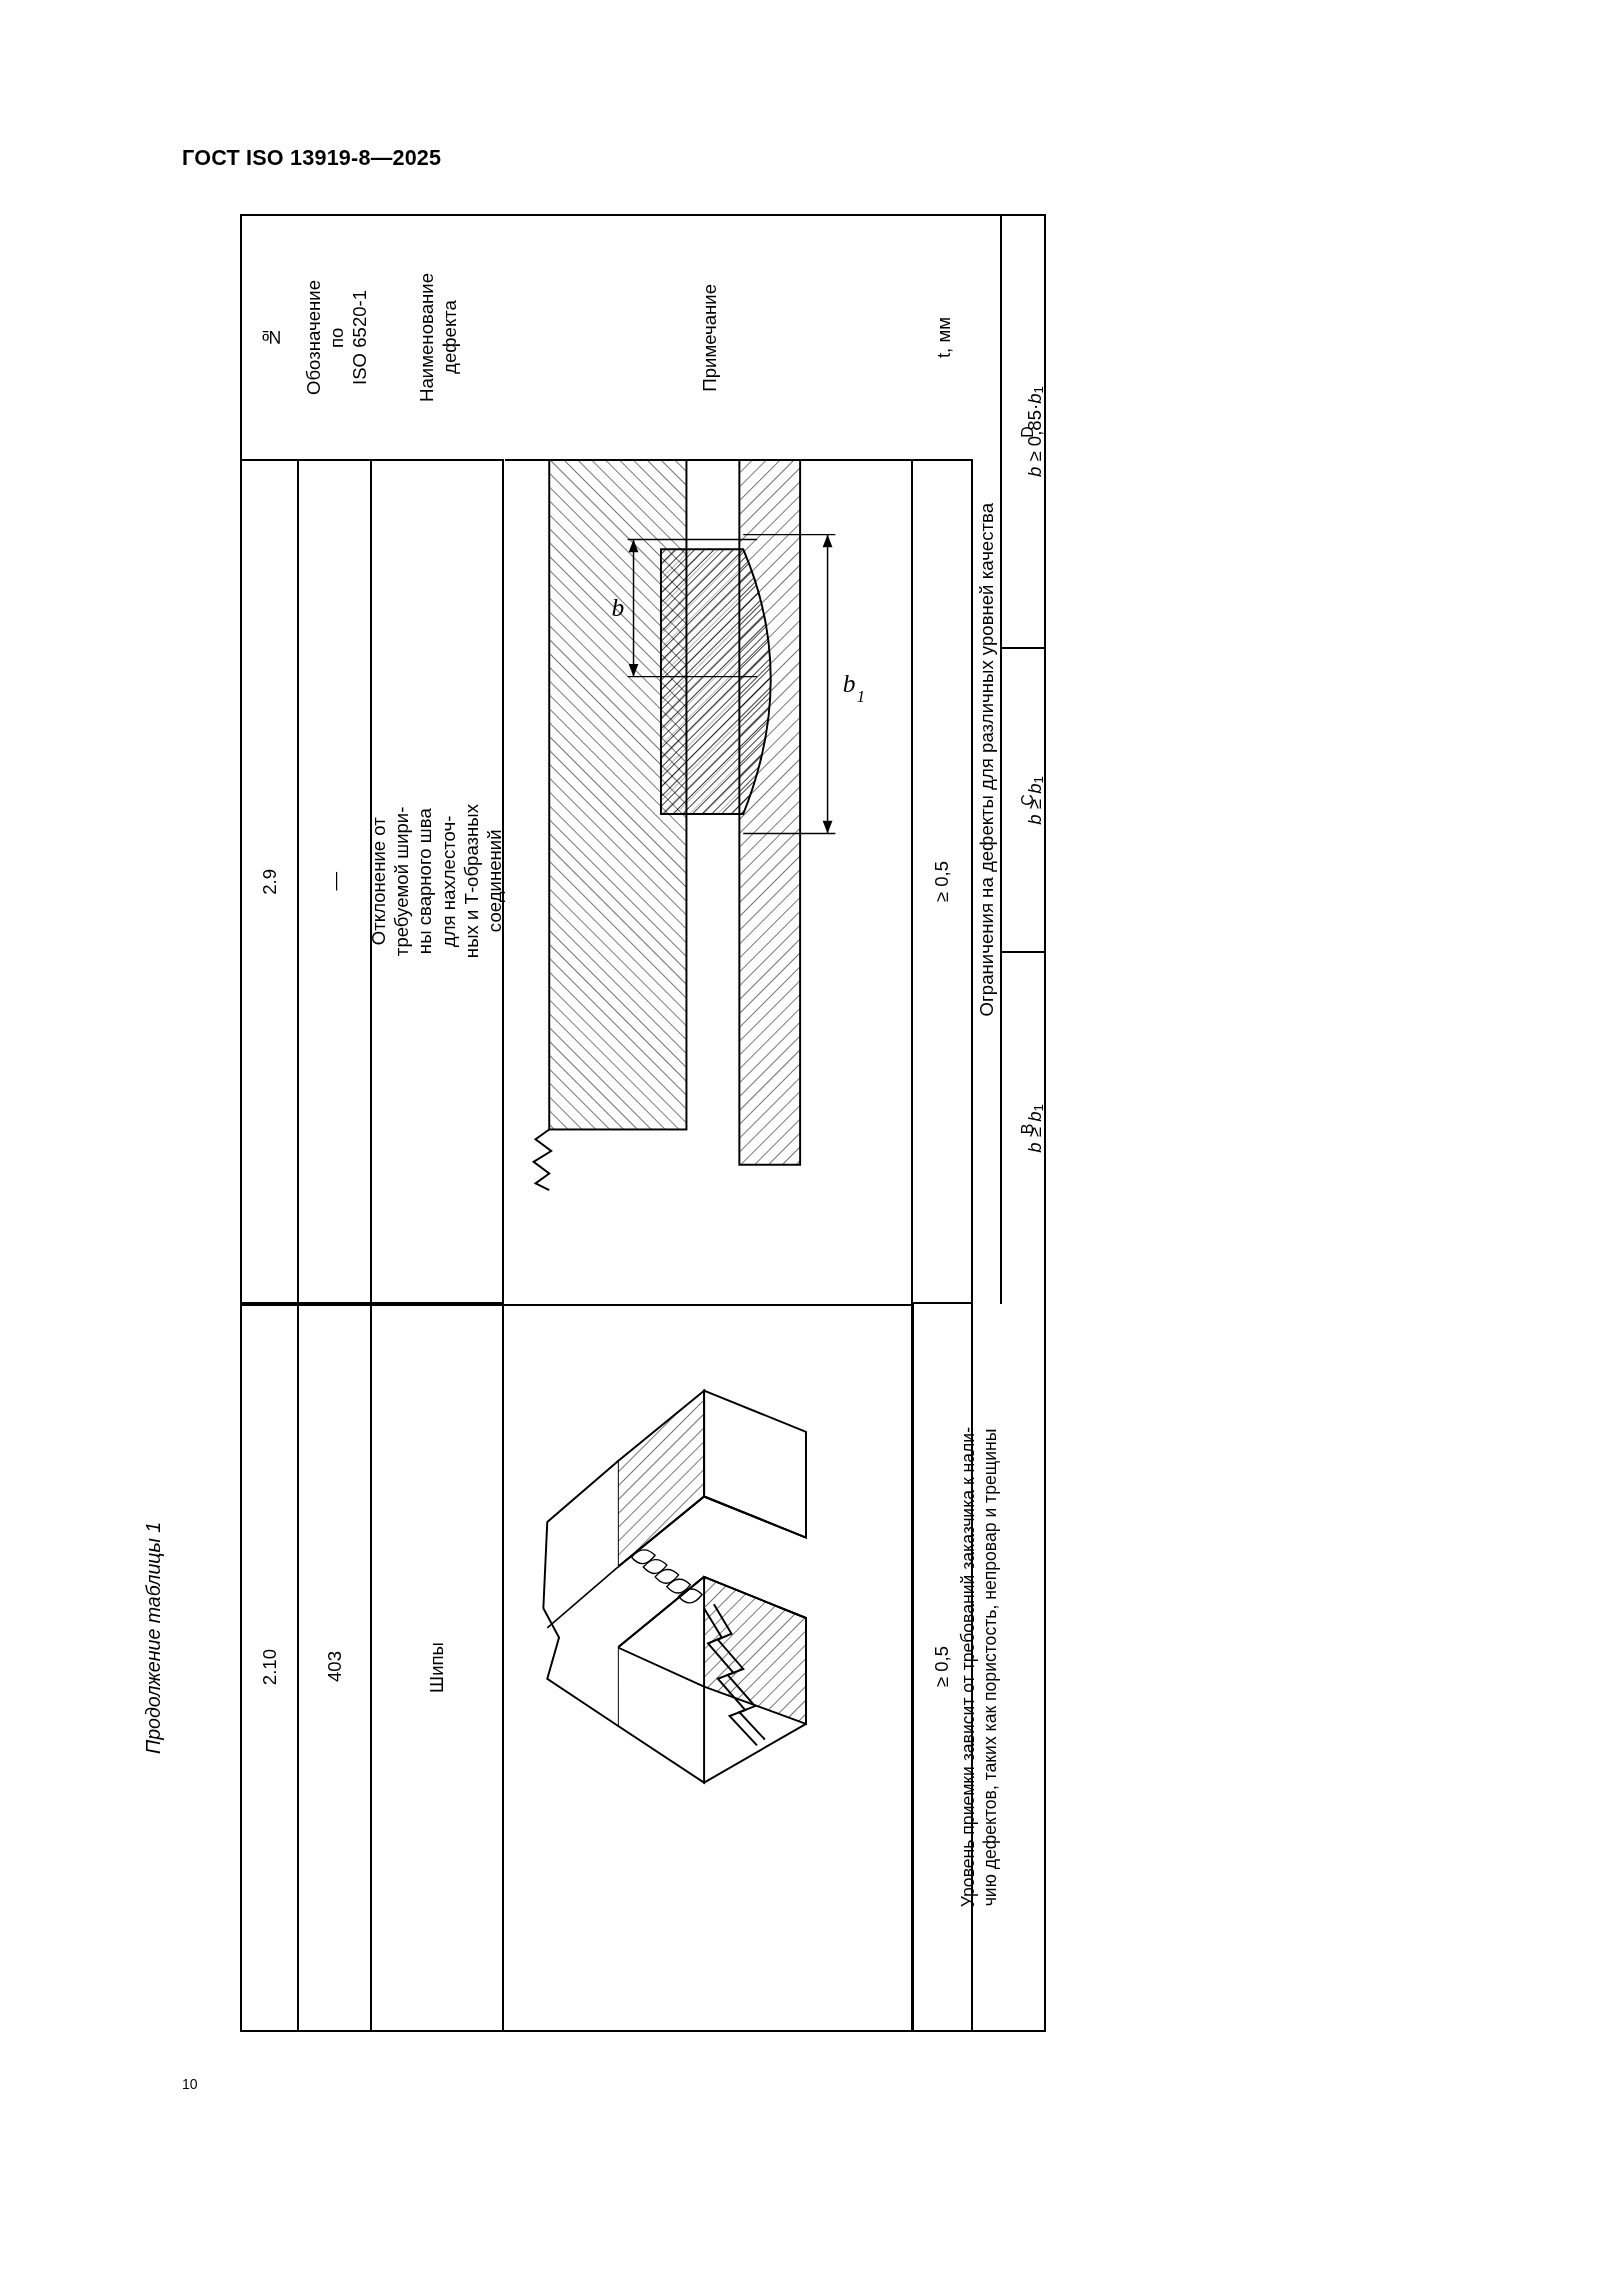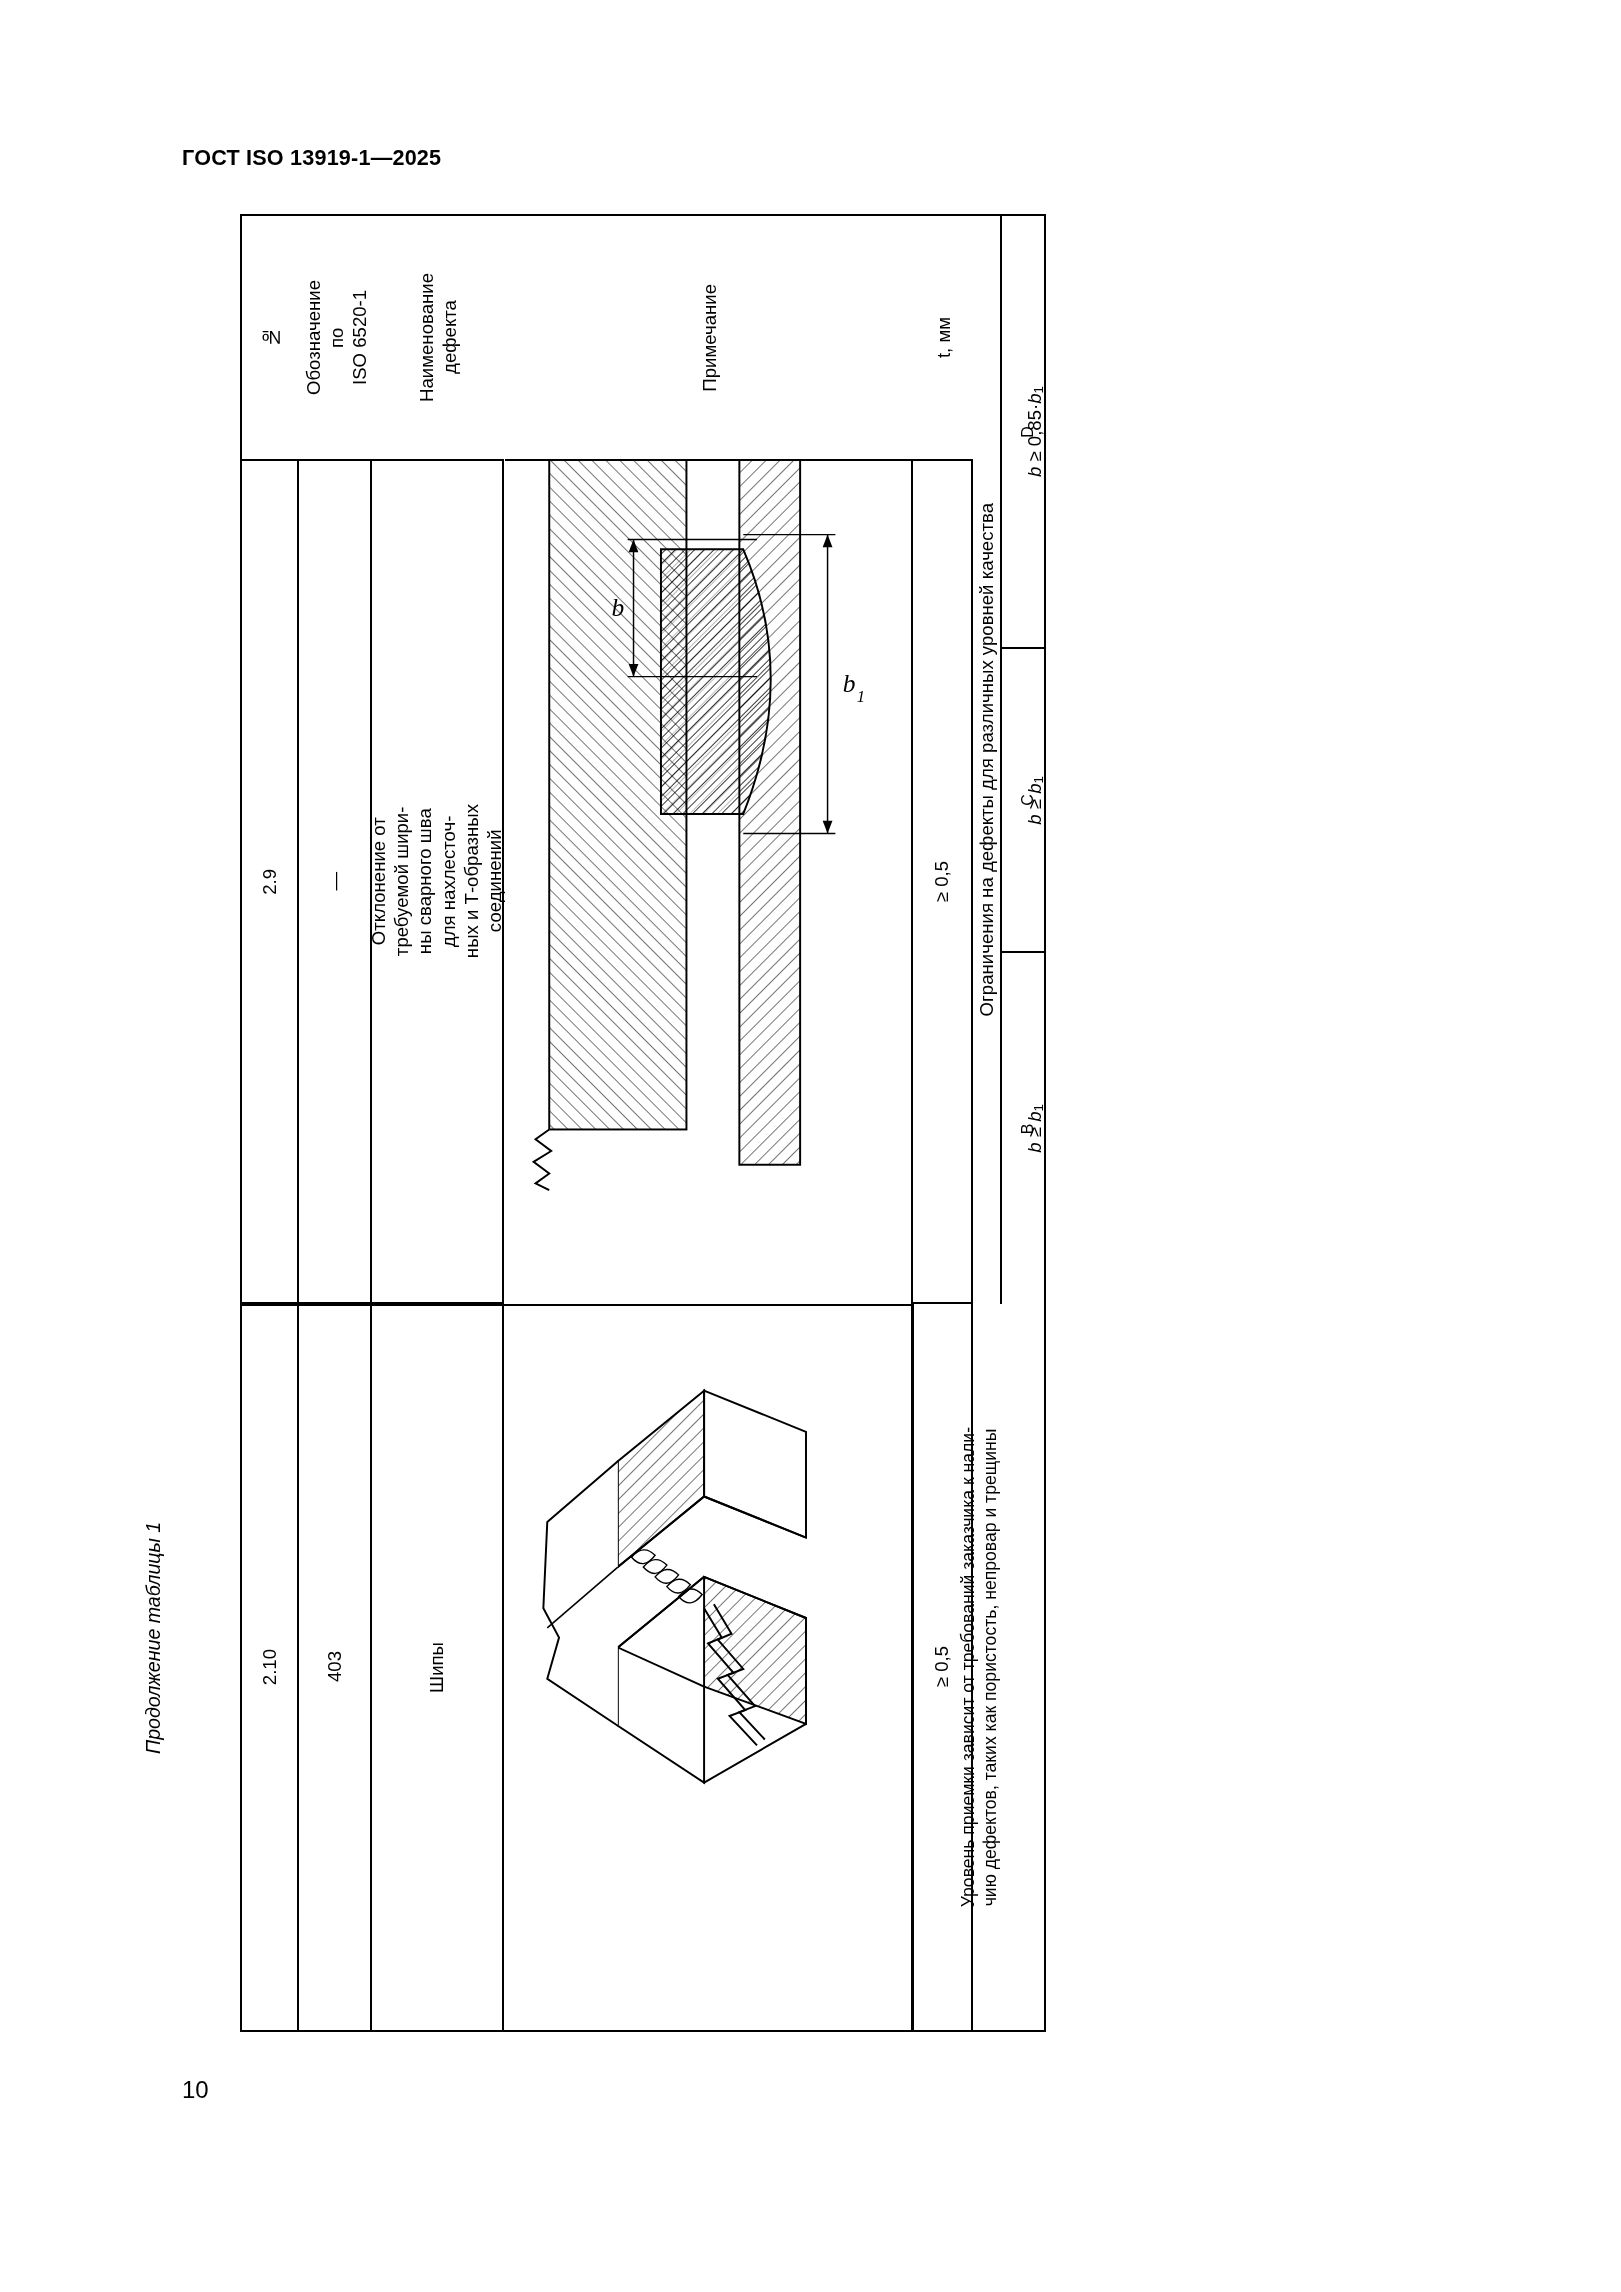--- a/index.html
+++ b/index.html
@@ -25,21 +25,21 @@
     font-weight: bold;
     letter-spacing: 0.2px;
     white-space: nowrap;
   }
 
   
   .page-number {
     position: absolute;
     left: 182px;
     top: 2076px;
-    font-size: 24px;
+    font-size: 14px;
   }
 
   
   .table-caption {
     position: absolute;
     left: 142px;
     top: 1754px;
     transform-origin: left top;
     transform: rotate(-90deg);
     font-size: 19.6px;
@@ -157,21 +157,21 @@
     display: flex; align-items: center; justify-content: center;
   }
   #fig-lap  { top: 0px;   height: 1088px; }
   #fig-spik { top: 1088px; height: 726px; }
 
   svg { display: block; }
 </style>
 </head>
 <body>
 
-<div class="doc-header">ГОСТ ISO 13919-1—2025</div>
+<div class="doc-header">ГОСТ ISO 13919-8—2025</div>
 
 <div class="table-caption">Продолжение таблицы 1</div>
 
 <div class="page-number">10</div>
 
 <div class="table-frame">
 
   <div class="col" id="col-no">
     <div class="cell row-a divider" style="top: 245px; height: 843px;">
       <span class="vtext">2.9</span>

